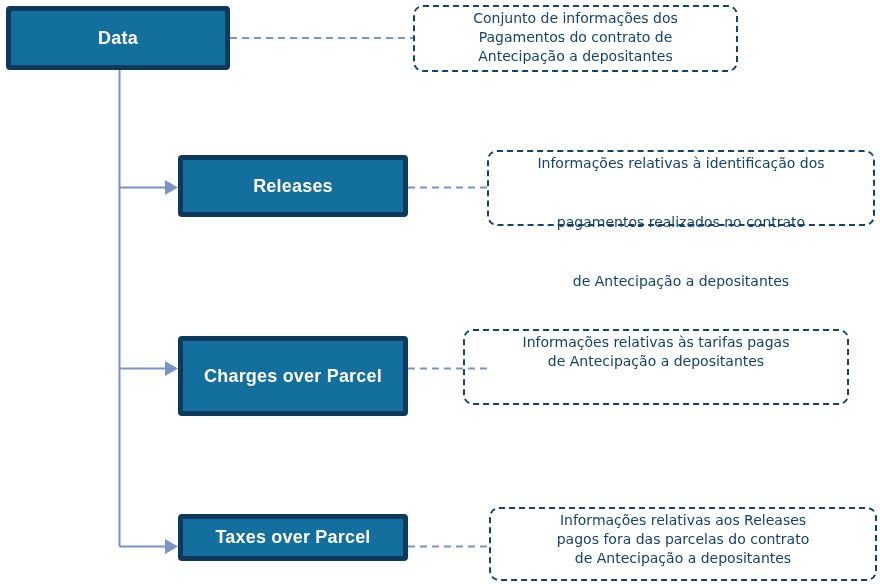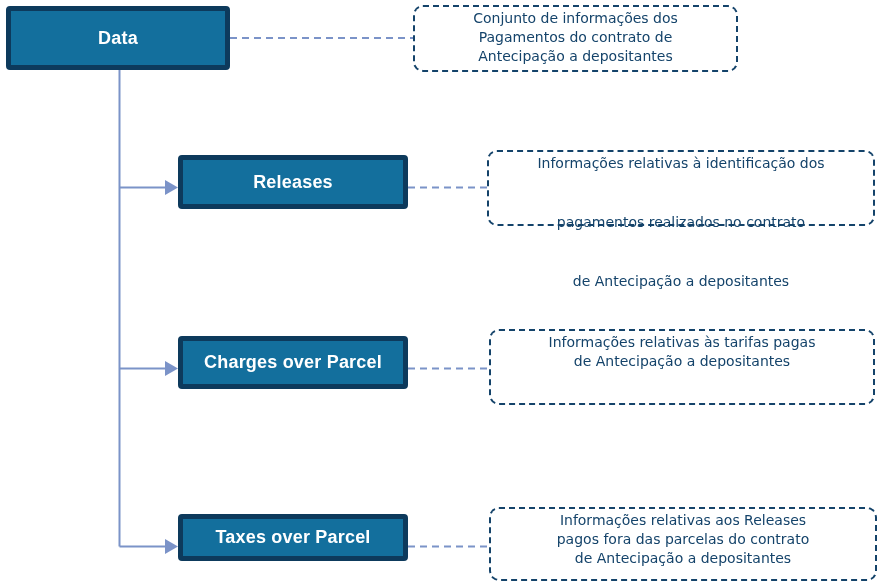--- a/index.html
+++ b/index.html
@@ -75,45 +75,45 @@
     <path class="wire dashed" d="M230,38 H413"></path>
     <path class="wire dashed" d="M408,187.5 H487"></path>
     <path class="wire dashed" d="M408,368.5 H489"></path>
     <path class="wire dashed" d="M408,546.5 H489"></path>
   </svg>
 
   <div class="node" style="left:6px;top:6px;width:224px;height:64px;">
     <span class="node-label">Data</span>
   </div>
 
-  <div class="node" style="left:178px;top:155px;width:230px;height:54px;">
+  <div class="node" style="left:178px;top:155px;width:230px;height:62px;">
     <span class="node-label">Releases</span>
   </div>
 
-  <div class="node" style="left:178px;top:336px;width:230px;height:53px;">
+  <div class="node" style="left:178px;top:336px;width:230px;height:80px;">
     <span class="node-label">Charges over Parcel</span>
   </div>
 
   <div class="node" style="left:178px;top:514px;width:230px;height:47px;">
     <span class="node-label">Taxes over Parcel</span>
   </div>
 
   <div class="note" style="left:413px;top:5px;width:325px;height:67px;">
     <span class="note-line">Conjunto de informações dos</span>
     <span class="note-line">Pagamentos do contrato de</span>
     <span class="note-line">Antecipação a depositantes</span>
   </div>
 
   <div class="note" style="left:487px;top:150px;width:388px;height:76px;gap:40px;">
     <span class="note-line">Informações relativas à identificação dos</span>
     <span class="note-line">pagamentos realizados no contrato</span>
     <span class="note-line">de Antecipação a depositantes</span>
   </div>
 
-  <div class="note" style="left:489px;top:329px;width:386px;height:76px;">
+  <div class="note" style="left:463px;top:329px;width:386px;height:76px;">
     <span class="note-line">Informações relativas às tarifas pagas</span>
     <span class="note-line">de Antecipação a depositantes</span>
   </div>
 
   <div class="note" style="left:489px;top:507px;width:388px;height:74px;">
     <span class="note-line">Informações relativas aos Releases</span>
     <span class="note-line">pagos fora das parcelas do contrato</span>
     <span class="note-line">de Antecipação a depositantes</span>
   </div>
 

